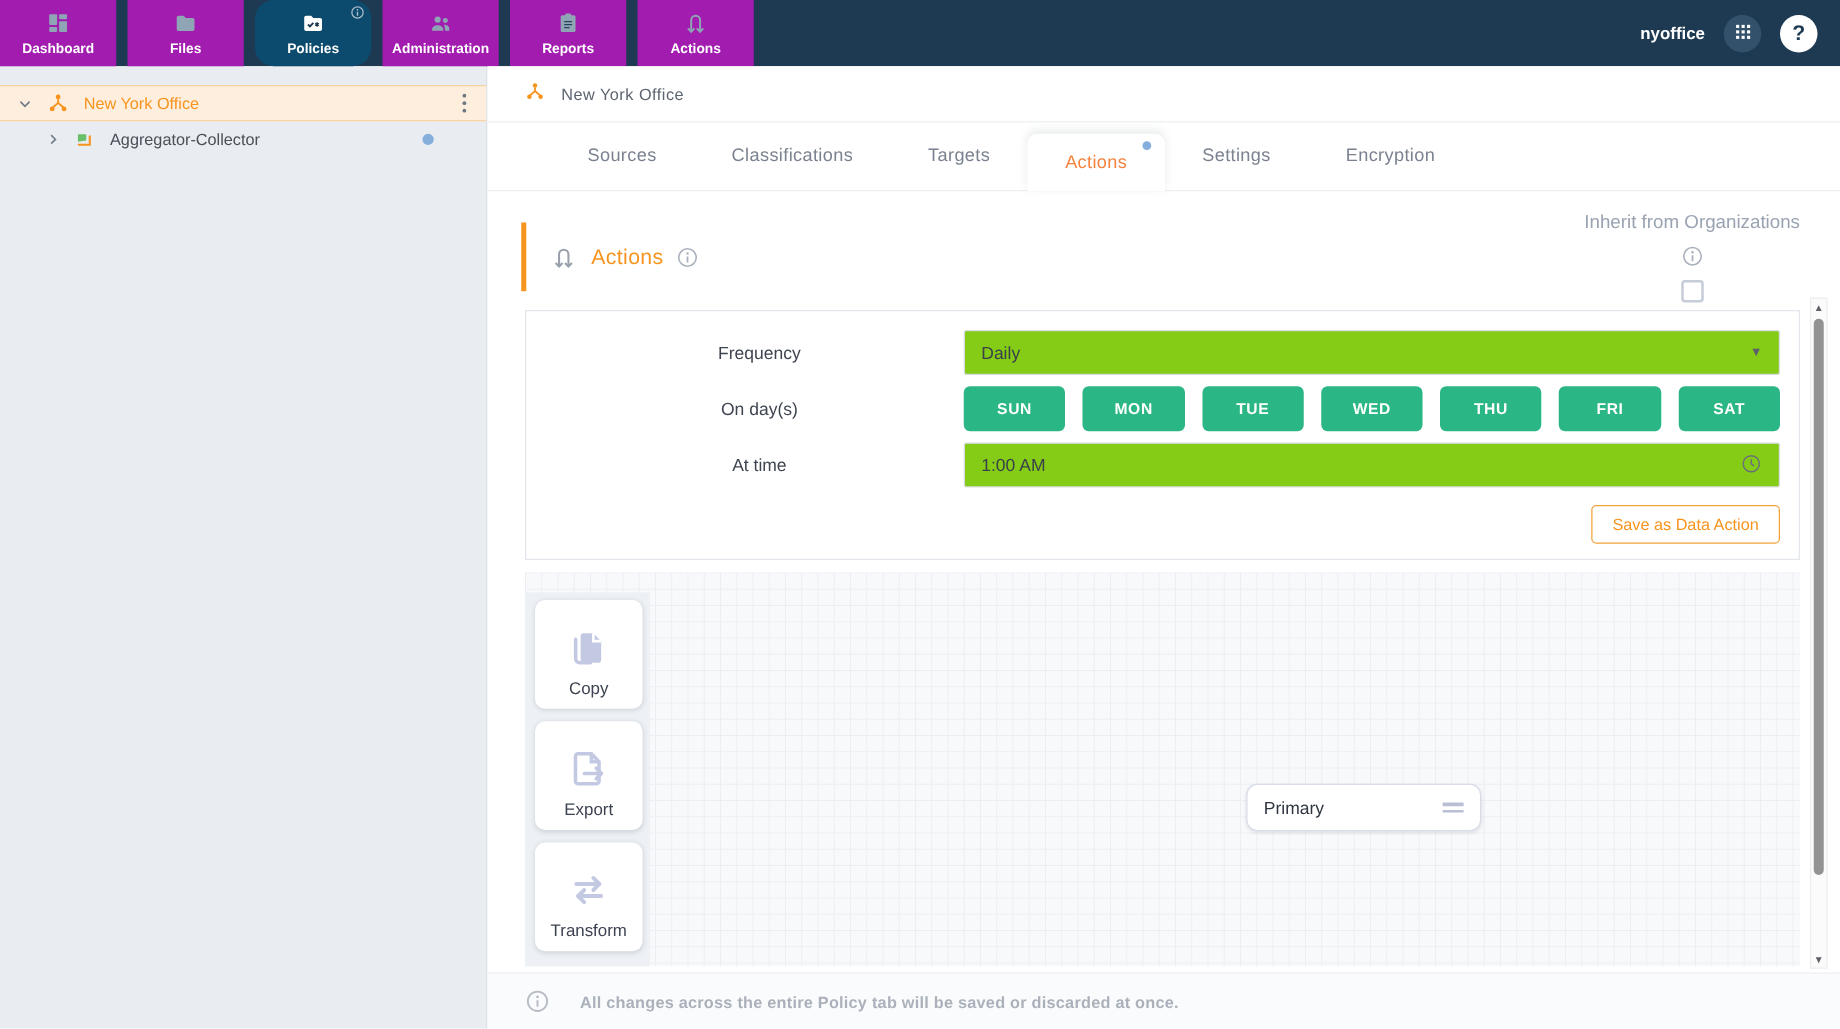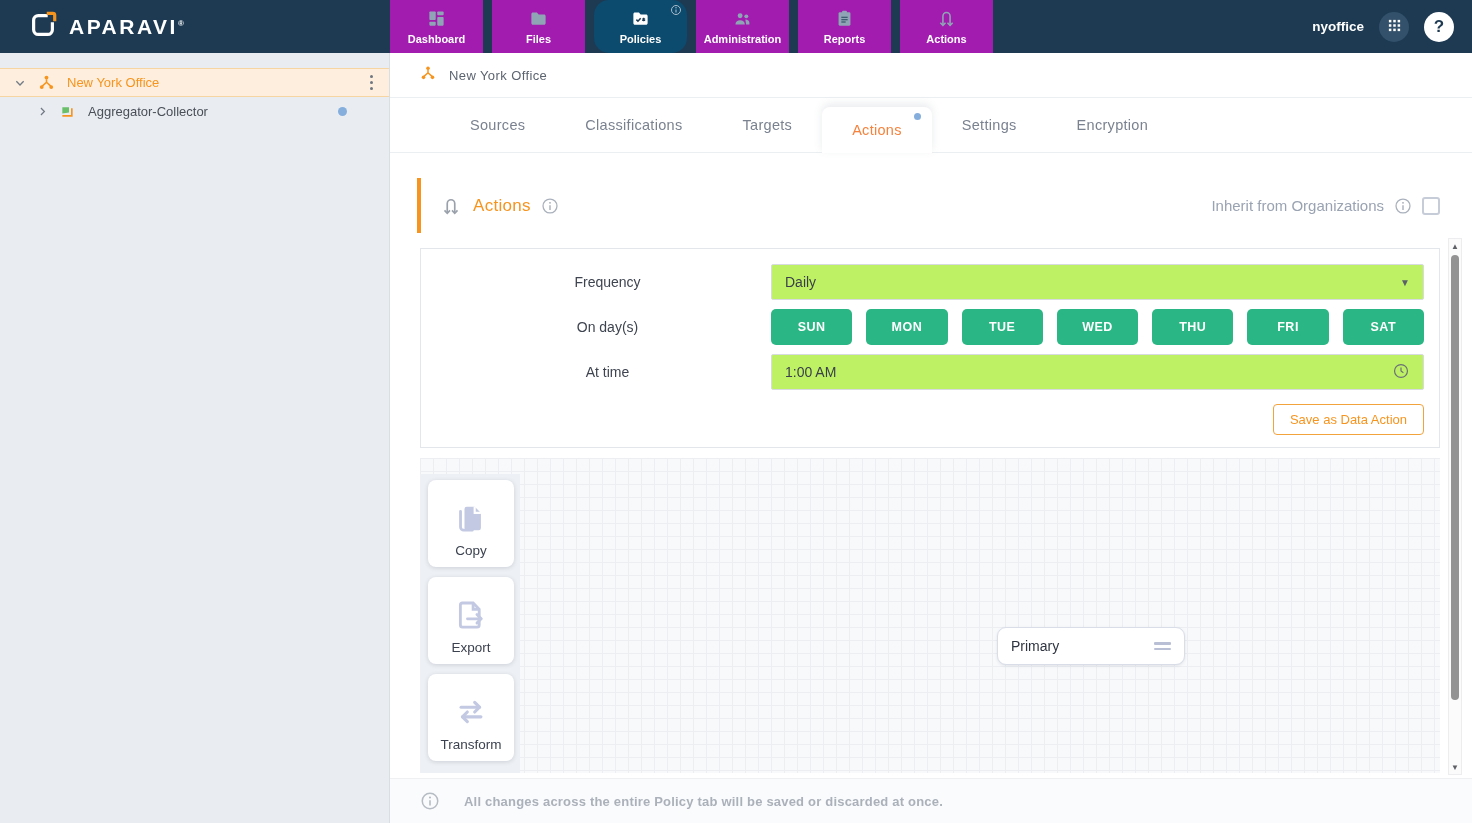--- a/index.html
+++ b/index.html
@@ -55,30 +55,30 @@
   .unsaved-dot { position:absolute; top:6px; right:11px; width:7px; height:7px; border-radius:50%; background:#85aedd; }
 
   .content { position:absolute; top:100px; left:0; right:0; bottom:45px; padding:25px 0 0 30px; }
 
   .panel-header { display:flex; align-items:center; height:55px; border-left:4px solid #f7941e;
     margin-left:-3px; padding-left:20px; }
   .panel-title-icon { color:#9aa1ab; line-height:0; }
   .panel-title { color:#f7941e; font-size:17px; font-weight:normal; margin:0 10px 0 12px; letter-spacing:.3px; }
   .info-icon { color:#aab1bc; line-height:0; }
   .inherit-group { margin-left:auto; margin-right:32px; display:flex; align-items:center; gap:10px;
-    color:#9aa3b2; font-size:15px; }
+    color:#9aa3b2; font-size:15px;flex-direction:column; }
   .checkbox { width:18px; height:18px; border:2px solid #c6ccd8; border-radius:3px; background:#fff; cursor:pointer; }
 
   .form-card { width:1020px; border:1px solid #e3e7eb; margin-top:15px; padding:15px 15px 12px 23px; }
   .form-row { display:flex; align-items:center; margin-bottom:9px; }
   .form-label { width:327px; flex:none; font-size:14px; color:#3e4450;text-align:center; }
   .form-control { flex:1; }
   .select-box, .time-box { height:36px; border:1px solid #d7dbe0; border-radius:2px; display:flex;
     align-items:center; justify-content:space-between; padding:12px 13px; font-size:14px; color:#3a3f4a;
-    background:#bef264; cursor:pointer; }
+    background:#84cc16; cursor:pointer; }
   .caret { color:#5b6069; font-size:10px; }
   .days-row { display:flex; gap:14px; }
   .day-btn { flex:1; height:36px; background:#2bb685; color:#fff; border:none; border-radius:5px;
     font-size:12.5px; font-weight:700; letter-spacing:.5px; cursor:pointer; font-family:inherit; }
   .save-action-row { display:flex; justify-content:flex-end; margin-top:14px; }
   .save-action-btn { height:31px; padding:0 16px; background:#fff; border:1px solid #f2a33c;
     border-radius:4px; color:#f7941e; font-size:13px; cursor:pointer; font-family:inherit; }
 
   .canvas { position:relative; width:1020px; height:315px; margin-top:10px; background-color:#f8f9fb;
     background-image:linear-gradient(#eceef2 1px, transparent 1px),
@@ -111,29 +111,20 @@
   .footer-buttons { margin-left:auto; display:flex; gap:13px; }
   .discard-btn { height:31px; padding:0 21px; background:#fff; border:1px solid #d9dde2; border-radius:4px;
     font-size:13px; color:#3e4450; cursor:pointer; font-family:inherit; }
   .save-all-btn { height:31px; padding:0 21px; background:#f7941e; border:none; border-radius:4px;
     font-size:13px; color:#fff; font-weight:700; cursor:pointer; font-family:inherit; }
 </style>
 </head>
 <body>
 
 <header class="topbar">
-  <div class="logo-wrap">
-    <span>
-      <svg width="30" height="30" viewBox="0 0 32 32" fill="none">
-        <path d="M21 6H11a5 5 0 0 0-5 5v10a5 5 0 0 0 5 5h10a5 5 0 0 0 5-5V13" stroke="#ffffff" stroke-width="3.4"></path>
-        <path d="M20 3.5h6.5a2 2 0 0 1 2 2V12" stroke="#f7941e" stroke-width="3.4"></path>
-      </svg>
-    </span>
-    <span class="brand"><span>APARAVI</span><span class="reg">®</span></span>
-  </div>
 
   <nav class="nav-tiles">
     <div class="nav-tile">
       <span class="ticon">
         <svg width="19" height="19" viewBox="0 0 24 24" fill="currentColor">
             <rect x="3" y="3" width="8" height="11" rx="1"></rect>
             <rect x="3" y="16" width="8" height="5" rx="1"></rect>
             <rect x="13" y="3" width="8" height="5" rx="1"></rect>
             <rect x="13" y="10" width="8" height="11" rx="1"></rect>
           </svg>

